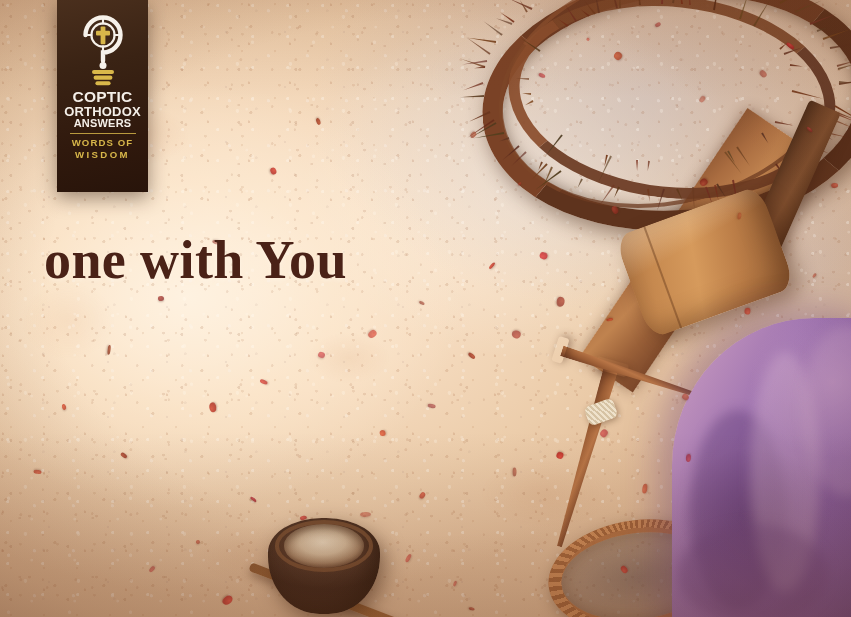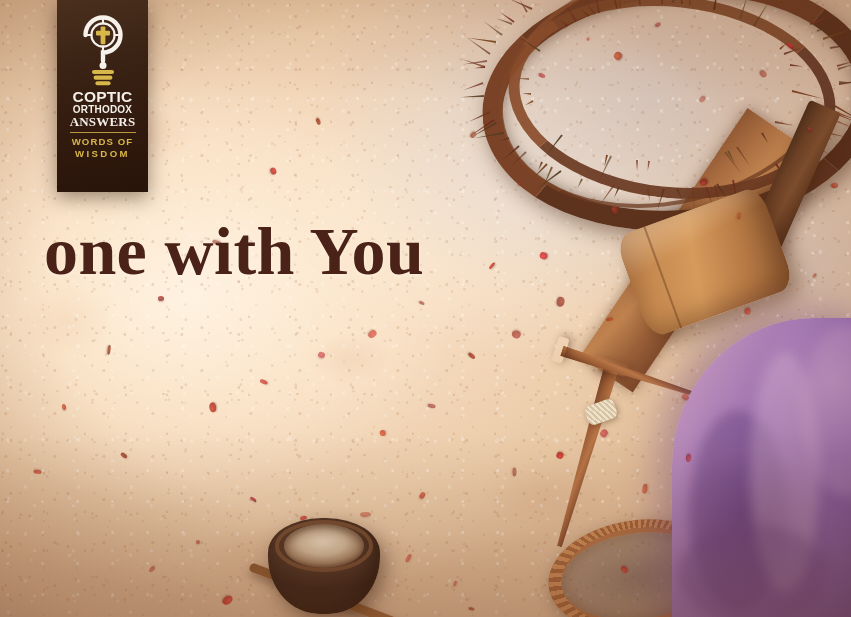--- a/index.html
+++ b/index.html
@@ -271,22 +271,22 @@
   .badge-text { margin-top: 2px; text-align: center; width: 100%; }
   .bt-line {
     color: #f4efe8;
     font-weight: 700;
     letter-spacing: .5px;
     line-height: 1.02;
     font-family: "Liberation Sans", sans-serif;
     text-transform: uppercase;
   }
   .bt-1 { font-size: 15.5px; letter-spacing: .2px; }
-  .bt-2 { font-size: 10px; letter-spacing: .2px; }
-  .bt-3 { font-size: 13px; letter-spacing: .2px; font-family: Liberation Serif, serif; }
+  .bt-2 { font-size: 13px; letter-spacing: .2px; }
+  .bt-3 { font-size: 11px; letter-spacing: .2px; }
   .badge-rule {
     width: 66px; height: 1.6px;
     background: #b99a3e;
     margin: 3.5px auto 3px;
   }
   .bt-gold {
     color: #d8b74a;
     font-weight: 700;
     text-transform: uppercase;
     line-height: 1.18;
@@ -305,25 +305,25 @@
     font-family: "Liberation Serif", "DejaVu Serif", serif;
     font-size: 54px;
     font-weight: 400;
     color: #4c2519;
     line-height: 1;
     letter-spacing: .2px;
     text-shadow: 0 2px 3px rgba(255,246,232,.60);
   }
   .hl-2 {
     font-family: "Liberation Serif", "DejaVu Serif", serif;
-    font-size: 68px;
+    font-size: 54px;
     font-weight: 700;
     color: #4a2217;
     line-height: .99;
-    margin-top: 2px;
+    margin-top: 18px;
     letter-spacing: .4px;
     text-shadow: 0 2px 4px rgba(255,246,232,.55);
   }
 
   
   .subtitle { position: absolute; left: 0; top: 404px; width: 560px; text-align: center; }
   .sub-band {
     display: inline-block;
     padding: 1px 16px 3px;
     background: linear-gradient(to bottom, rgba(255,250,243,0) 0%, rgba(255,250,244,.62) 22%, rgba(255,250,244,.68) 78%, rgba(255,250,243,0) 100%);

